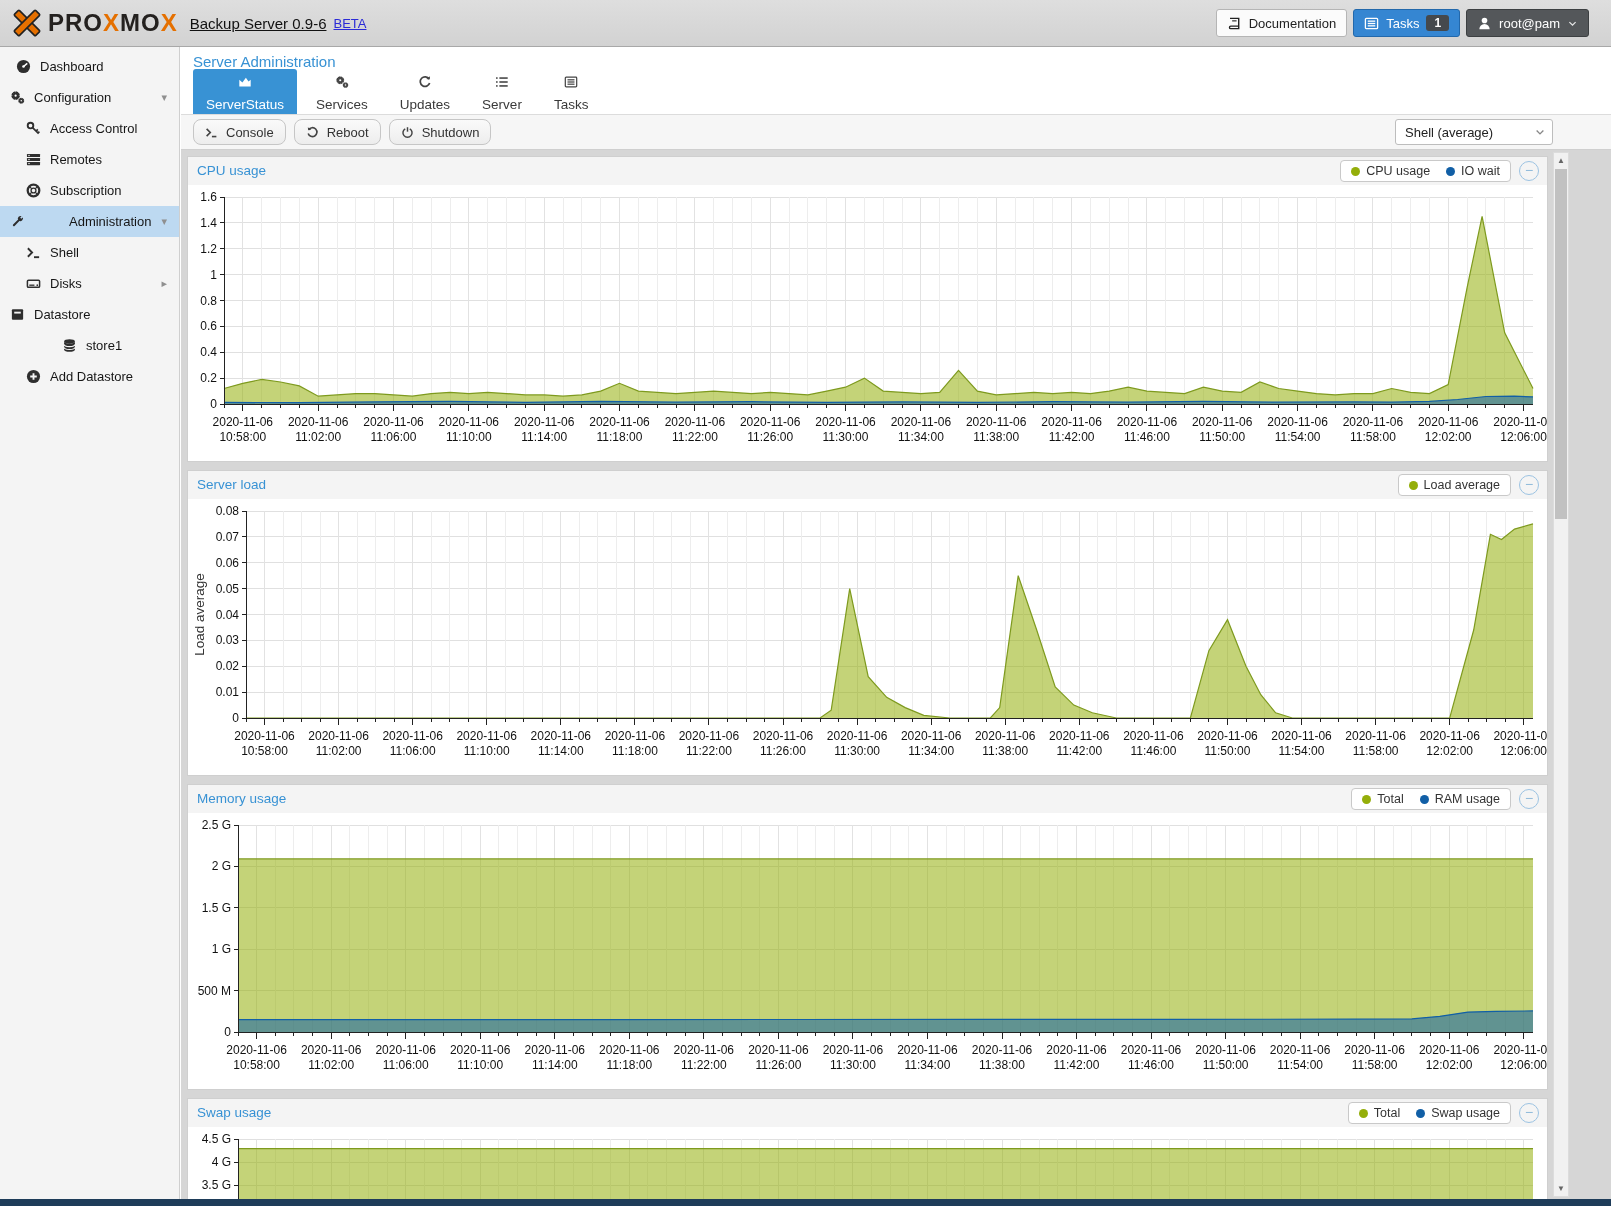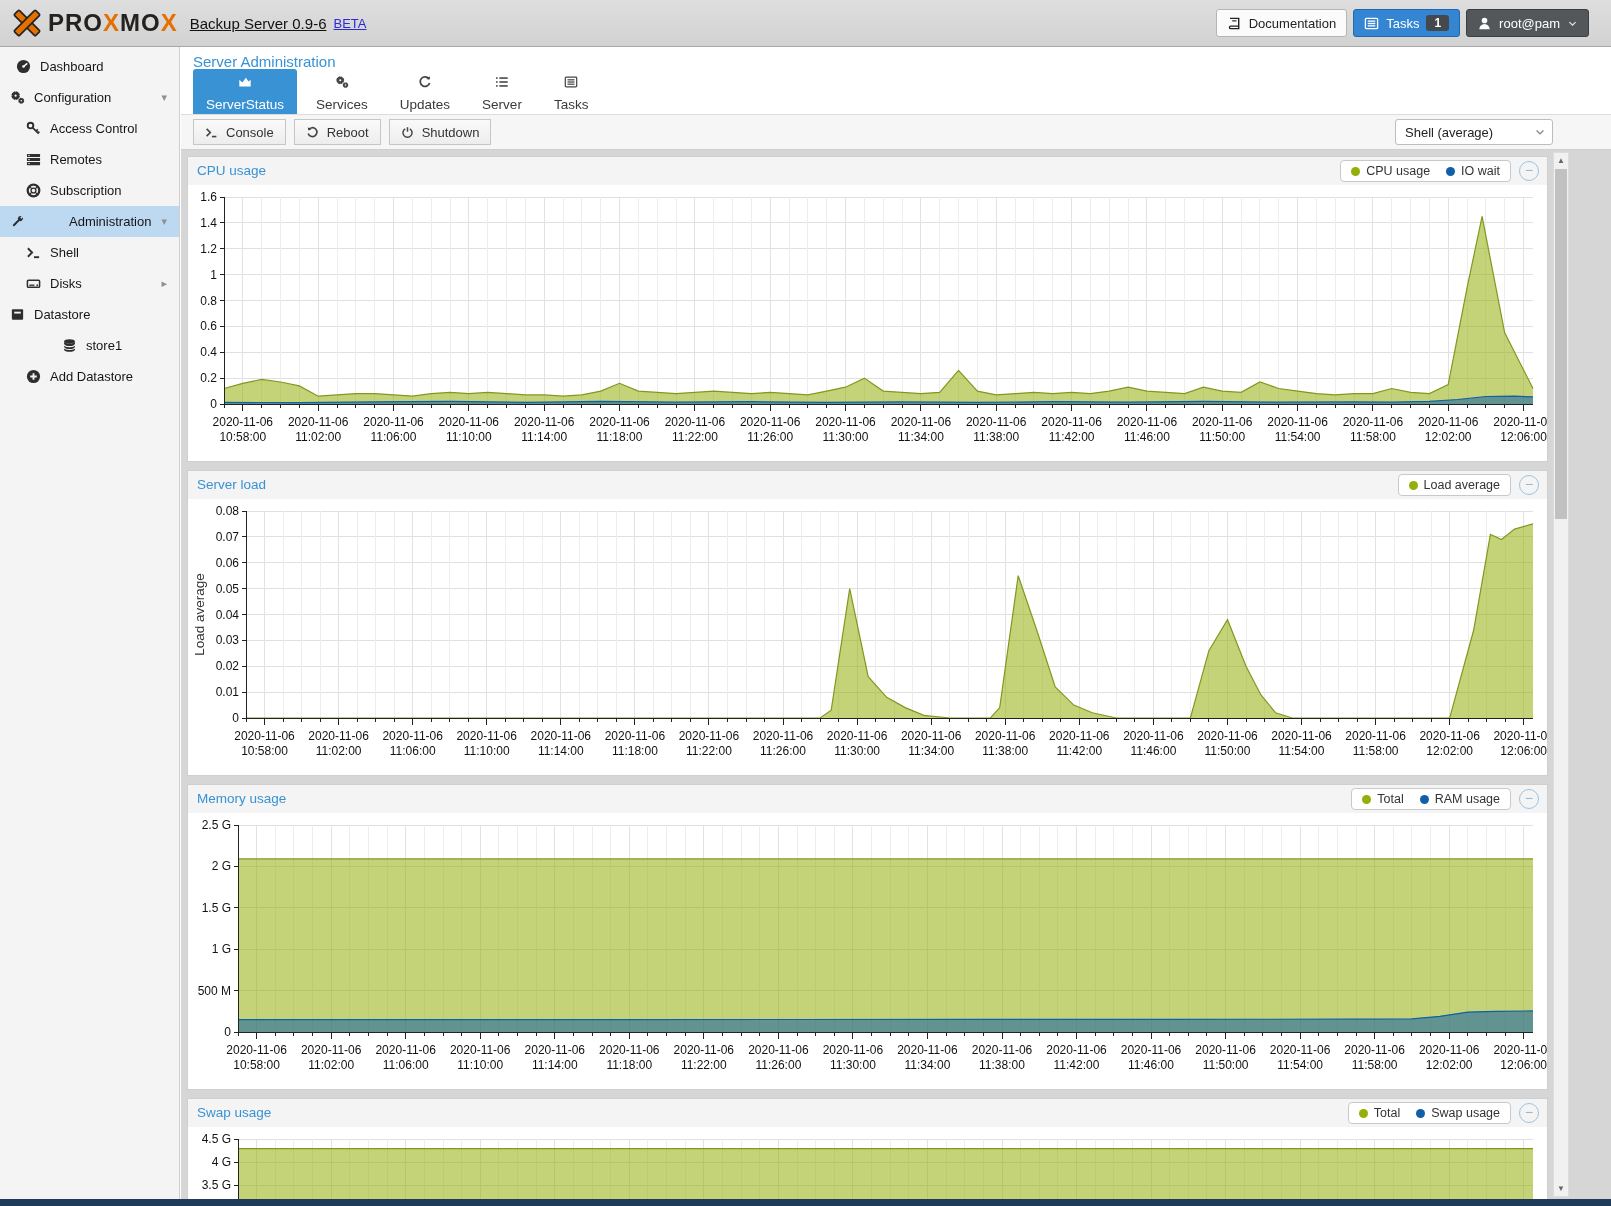--- a/index.html
+++ b/index.html
@@ -40,21 +40,21 @@
   .tabbar { position:absolute; left:12px; top:31px; height:30px; display:flex; gap:6px; align-items:center; }
   .tab { display:flex; align-items:center; gap:8px; padding:6px 13px; border-radius:3px;
          font-size:13.5px; color:#3a3a3a; cursor:pointer;flex-direction:column; }
   .tab .ico { color:#444; width:14px; height:14px; }
   .tab.active { background:#3892d4; color:#fff; }
   .tab.active .ico { color:#fff; }
   .toolbar { position:absolute; left:0; right:0; top:67px; height:36px; background:#f6f6f6;
              border-top:1px solid #dcdcdc; border-bottom:1px solid #cfcfcf;
              display:flex; gap:8px; align-items:center; padding:0 12px; }
   .tbtn { display:flex; align-items:center; gap:8px; height:26px; padding:0 11px;
-          background:linear-gradient(#fafafa,#ededed); border:1px solid #c6c6c6; border-radius:0;
+          background:linear-gradient(#fafafa,#ededed); border:1px solid #c6c6c6; border-radius:8px;
           font-size:13px; color:#333; cursor:pointer; font-family:"Liberation Sans",sans-serif; }
   .tbtn .ico { width:13px; height:13px; color:#444; }
   .range-select { position:absolute; right:58px; top:4px; width:158px; height:26px; background:#fff;
                   border:1px solid #bdbdbd; border-radius:3px; font-size:13px; color:#222;
                   display:flex; align-items:center; padding:0 26px 0 9px; cursor:pointer; }
   .range-select .ico { position:absolute; right:6px; width:12px; height:12px; color:#888; }
   
   .panels { position:absolute; left:0; right:0; top:103px; bottom:0; background:#d6d6d6;
             padding:6px 0 0 6px; overflow:hidden; }
   .panel { width:1361px; background:#fff; border:1px solid #cfcfcf; margin-bottom:8px; }

